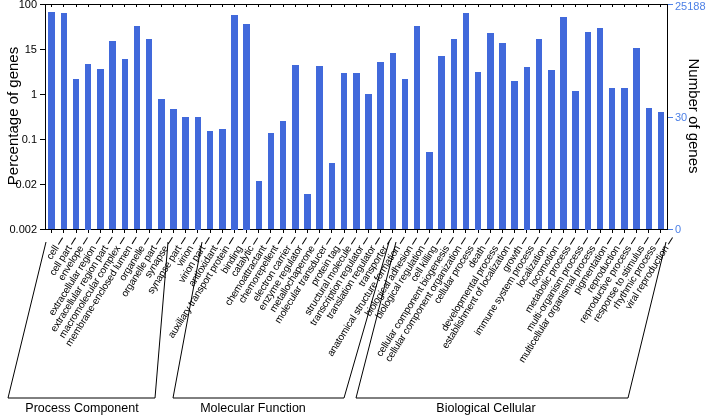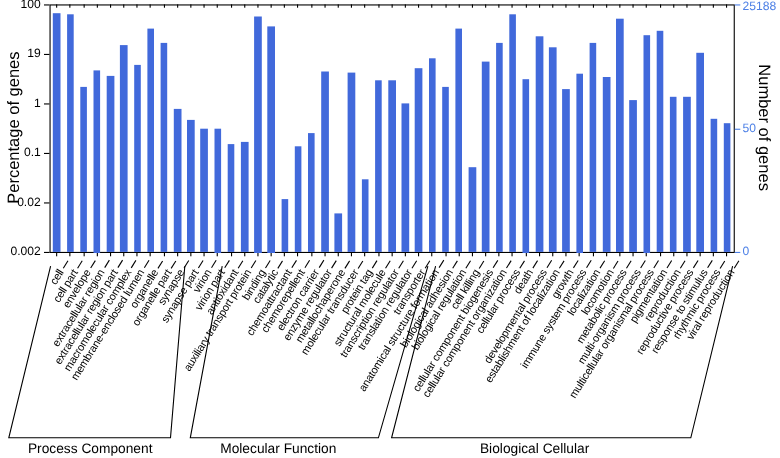--- a/index.html
+++ b/index.html
@@ -183,33 +183,33 @@
       <div class="xtick" style="left: 623.8px; top: 4px; width: 1px; height: 3px;"></div>
       <div class="xtick" style="left: 636px; top: 230px; width: 1px; height: 3px;"></div>
       <div class="xtick" style="left: 636px; top: 4px; width: 1px; height: 3px;"></div>
       <div class="xtick" style="left: 648.2px; top: 230px; width: 1px; height: 3px;"></div>
       <div class="xtick" style="left: 648.2px; top: 4px; width: 1px; height: 3px;"></div>
       <div class="xtick" style="left: 660.4px; top: 230px; width: 1px; height: 3px;"></div>
       <div class="xtick" style="left: 660.4px; top: 4px; width: 1px; height: 3px;"></div>
       <div class="ytick" style="left: 39.5px; top: 3.5px; width: 5.5px; height: 1px;"></div>
       <div class="ylab" style="left: 0px; width: 37px; top: -2.5px;">100</div>
       <div class="ytick" style="left: 39.5px; top: 48.6px; width: 5.5px; height: 1px;"></div>
-      <div class="ylab" style="left: 0px; width: 37px; top: 42.6px;">19</div>
+      <div class="ylab" style="left: 0px; width: 37px; top: 42.6px;">15</div>
       <div class="ytick" style="left: 39.5px; top: 93.7px; width: 5.5px; height: 1px;"></div>
       <div class="ylab" style="left: 0px; width: 37px; top: 87.7px;">1</div>
       <div class="ytick" style="left: 39.5px; top: 138.8px; width: 5.5px; height: 1px;"></div>
-      <div class="ylab" style="left: 11px; width: 37px; top: 132.8px; text-align: center;">0.1</div>
+      <div class="ylab" style="left: 0px; width: 37px; top: 132.8px;">0.1</div>
       <div class="ytick" style="left: 39.5px; top: 183.9px; width: 5.5px; height: 1px;"></div>
       <div class="ylab" style="left: 0px; width: 37px; top: 177.9px;">0.02</div>
       <div class="ytick" style="left: 39.5px; top: 229px; width: 5.5px; height: 1px;"></div>
       <div class="ylab" style="left: 0px; width: 37px; top: 223px;">0.002</div>
       <div class="ytick" style="left: 668px; top: 3.5px; width: 5px; height: 1px; background: rgb(77, 128, 230);"></div>
       <div class="rlab" style="left: 675px; top: 0px; color: rgb(77, 128, 230);">25188</div>
       <div class="ytick" style="left: 668px; top: 116.6px; width: 5px; height: 1px; background: rgb(77, 128, 230);"></div>
-      <div class="rlab" style="left: 675px; top: 110.6px; color: rgb(77, 128, 230);">50</div>
+      <div class="rlab" style="left: 675px; top: 110.6px; color: rgb(77, 128, 230);">30</div>
       <div class="ytick" style="left: 668px; top: 229px; width: 5px; height: 1px; background: rgb(77, 128, 230);"></div>
       <div class="rlab" style="left: 675px; top: 223px; color: rgb(77, 128, 230);">0</div>
     </div>
   <div id="xlabels-layer">
       <div class="xlab" style="right: 651.4px; top: 233.5px;">cell<span class="leader"></span></div>
       <div class="xlab" style="right: 639.2px; top: 233.5px;">cell part<span class="leader"></span></div>
       <div class="xlab" style="right: 627px; top: 233.5px;">envelope<span class="leader"></span></div>
       <div class="xlab" style="right: 614.8px; top: 233.5px;">extracellular region<span class="leader"></span></div>
       <div class="xlab" style="right: 602.7px; top: 233.5px;">extracellular region part<span class="leader"></span></div>
       <div class="xlab" style="right: 590.5px; top: 233.5px;">macromolecular complex<span class="leader"></span></div>

